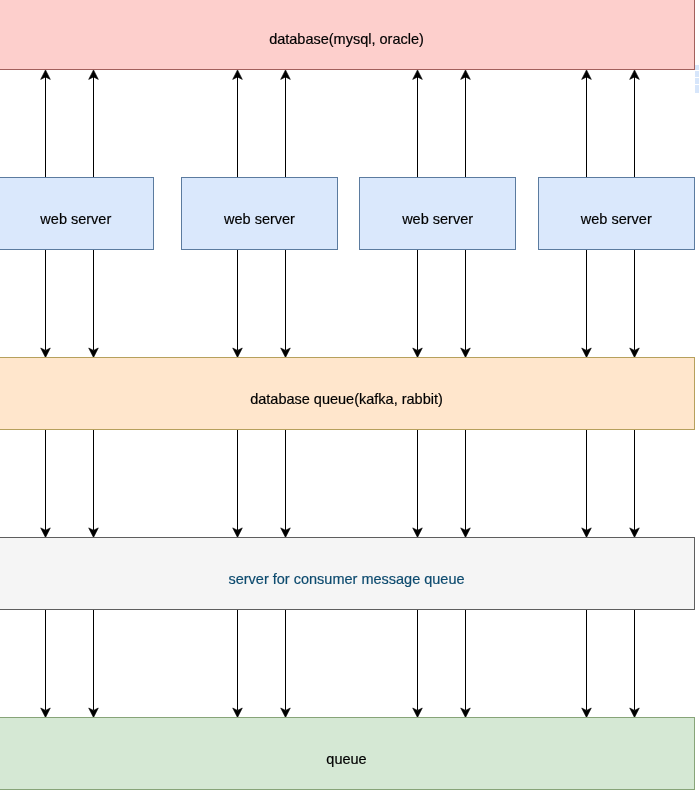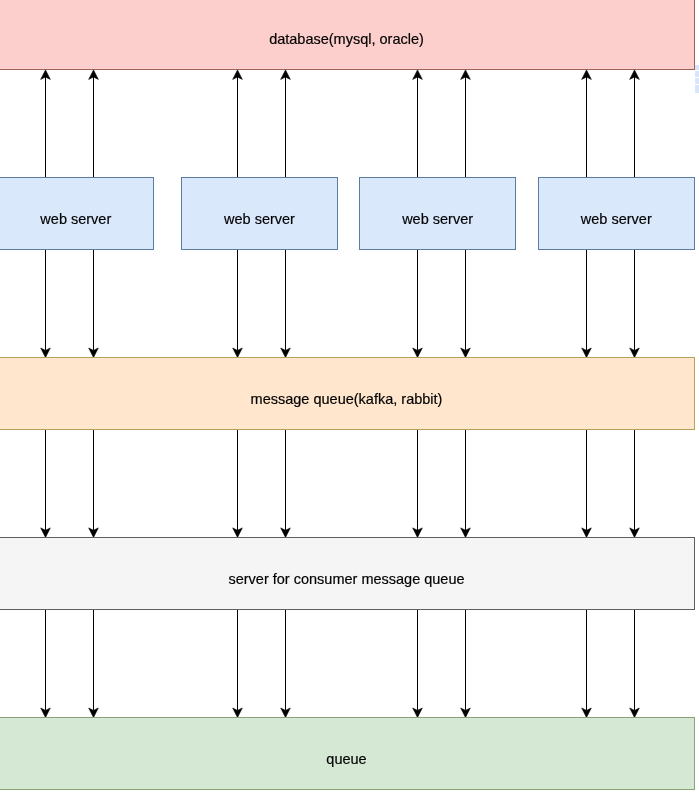--- a/index.html
+++ b/index.html
@@ -168,25 +168,25 @@
 
     <div class="node" style="left: 359.1px; top: 177px; width: 157px; height: 72.9px; background: rgb(218, 232, 252); border-color: rgb(91, 123, 159);">
       <span class="lbl" style="color: rgb(0, 0, 0);">web server</span>
     </div>
 
     <div class="node" style="left: 537.8px; top: 177px; width: 157px; height: 72.9px; background: rgb(218, 232, 252); border-color: rgb(91, 123, 159);">
       <span class="lbl" style="color: rgb(0, 0, 0);">web server</span>
     </div>
 
     <div class="node" style="left: -2px; top: 357px; width: 697px; height: 72.9px; background: rgb(255, 230, 204); border-color: rgb(182, 160, 92);">
-      <span class="lbl" style="color: rgb(0, 0, 0);">message queue(kafka, rabbit)</span>
+      <span class="lbl" style="color: rgb(0, 0, 0);">database queue(kafka, rabbit)</span>
     </div>
 
     <div class="node" style="left: -2px; top: 536.9px; width: 697px; height: 72.9px; background: rgb(245, 245, 245); border-color: rgb(94, 94, 94);">
-      <span class="lbl" style="color: #000000;">server for consumer message queue</span>
+      <span class="lbl" style="color: #0c4a6e;">server for consumer message queue</span>
     </div>
 
     <div class="node" style="left: -2px; top: 717px; width: 697px; height: 72.9px; background: rgb(213, 232, 212); border-color: rgb(135, 164, 120);">
       <span class="lbl" style="color: rgb(0, 0, 0);">queue</span>
     </div>
 
   </div>
 
   <div id="right-edge-panel" style="left: 695.4px; top: 64.8px; width: 4.6px; height: 28.6px; background: rgb(215, 230, 251);">
       <div class="divider" style="top: 5.5px; background: rgb(255, 255, 255);"></div>

